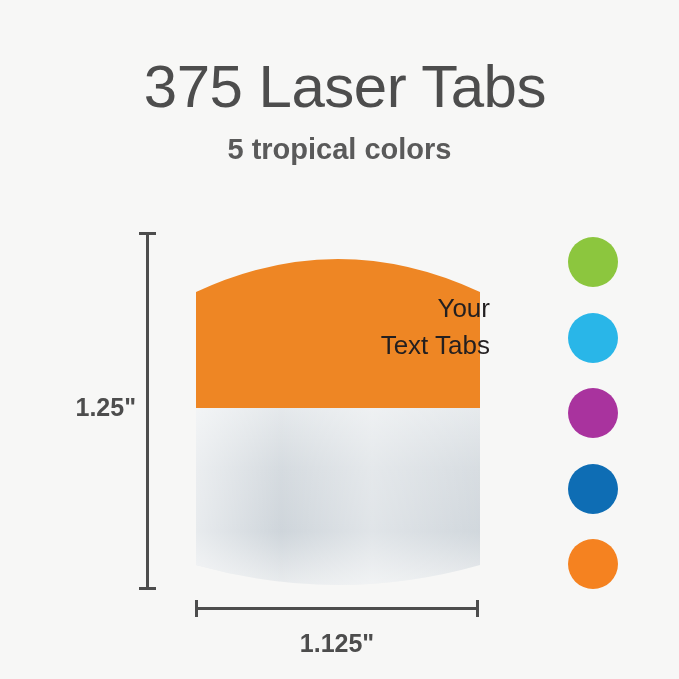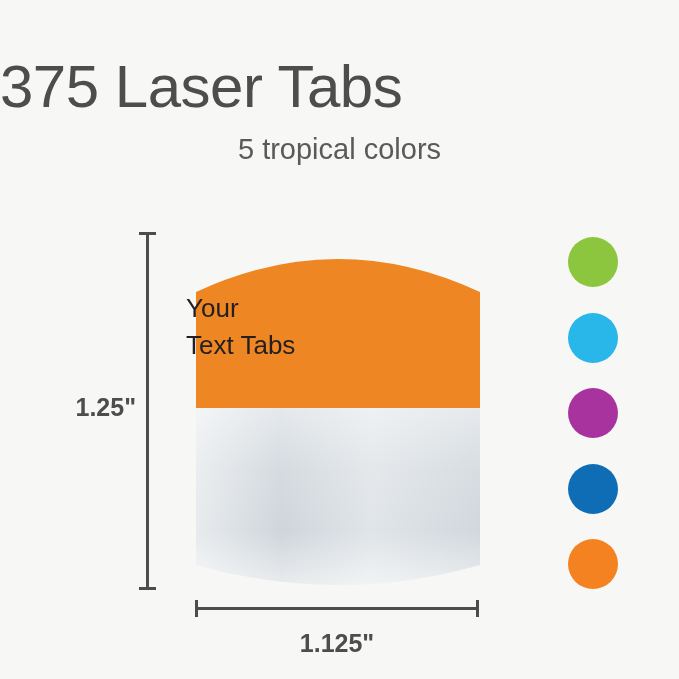--- a/index.html
+++ b/index.html
@@ -19,37 +19,37 @@
     height: 679px;
     background: #f7f7f6;
   }
 
   
   #headline {
     position: absolute;
     left: 0;
     top: 52px;
     width: 546px;
-    text-align: left;
+    text-align: right;
     font-size: 60px;
     line-height: 70px;
     font-weight: 400;
     letter-spacing: -0.5px;
     color: #4d4d4d;
     white-space: nowrap;
   }
   #subhead {
     position: absolute;
     left: 0;
     top: 131px;
     width: 679px;
     text-align: center;
     font-size: 29px;
     line-height: 36px;
-    font-weight: 400;
+    font-weight: 700;
     color: #5a5a5a;
     white-space: nowrap;
   }
 
   
   #tab-figure {
     position: absolute;
     left: 186px;
     top: 222px;
     width: 304px;
@@ -58,21 +58,21 @@
   #tab-svg {
     position: absolute;
     left: 0;
     top: 0;
   }
   #tab-text {
     position: absolute;
     left: 0;
     top: 68px;
     width: 304px;
-    text-align: left;
+    text-align: right;
     font-size: 26px;
     line-height: 37px;
     font-weight: 400;
     color: #231f20;
     pointer-events: none;
   }
   #tab-text .line {
     display: block;
   }
 

